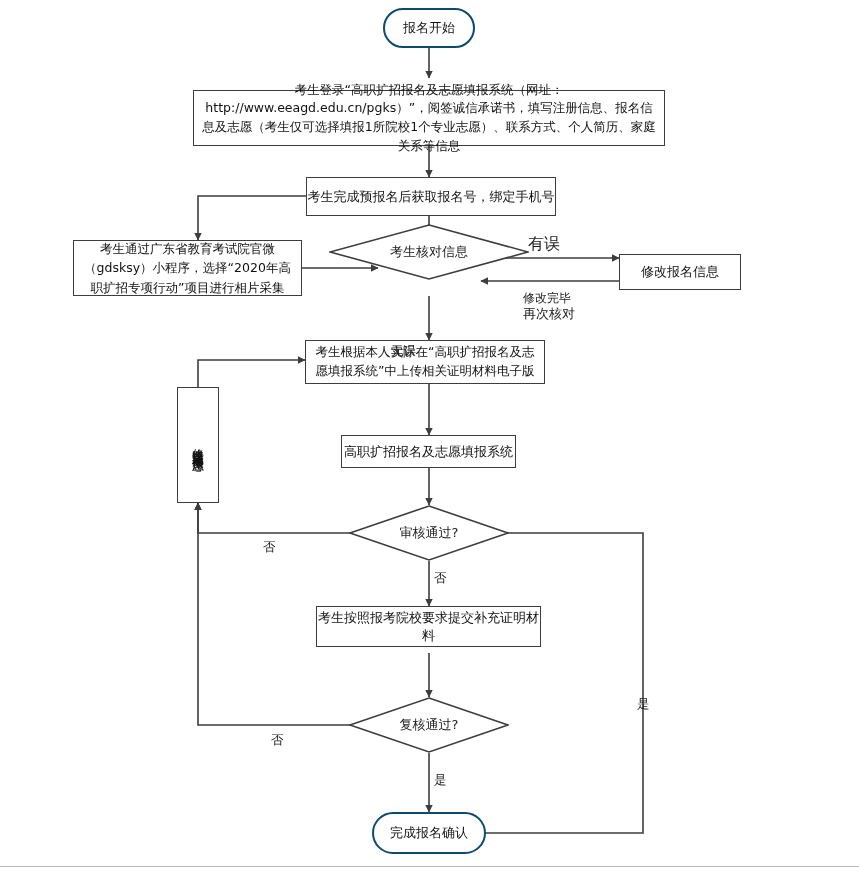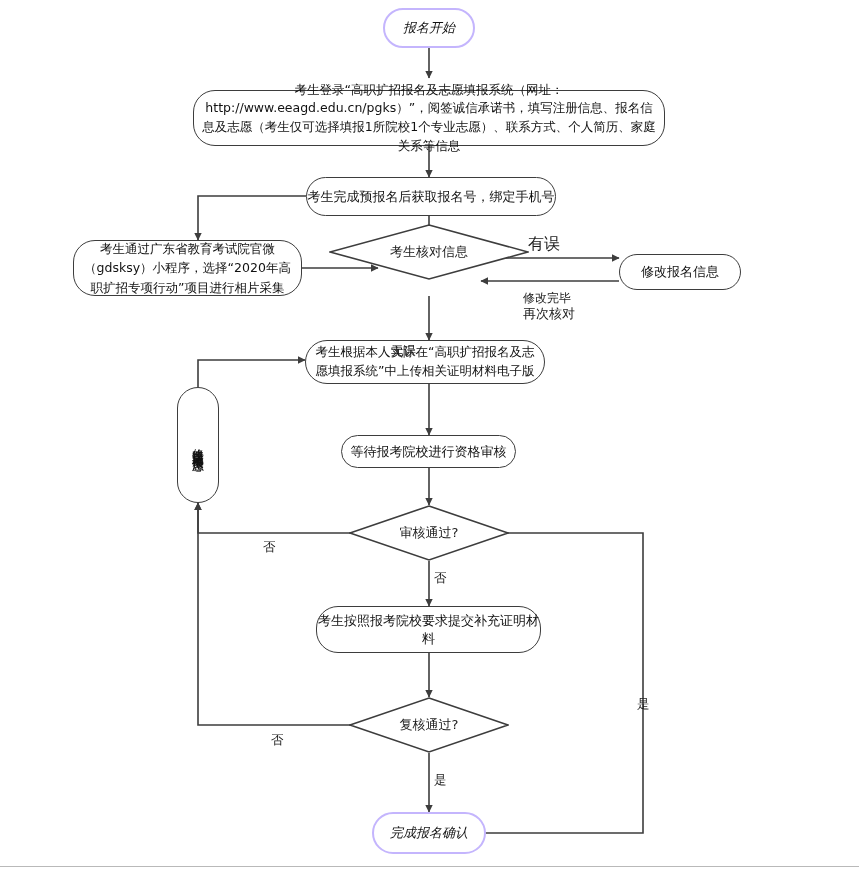--- a/index.html
+++ b/index.html
@@ -1,24 +1,24 @@
 <!DOCTYPE html>
 <html><head>
 <meta charset="utf-8">
 <style>
   html,body{margin:0;padding:0;background:#ffffff;}
   body{font-family:"DejaVu Sans","Liberation Sans",sans-serif;}
   #page{position:relative;width:859px;height:874px;background:#fff;overflow:hidden;}
   #svg{position:absolute;left:0;top:0;width:859px;height:874px;}
 
   .node{position:absolute;box-sizing:border-box;display:flex;align-items:center;
-        justify-content:center;text-align:center;color:#111;background:#fff;border-radius:22px;}
+        justify-content:center;text-align:center;color:#111;background:#fff;}
   .rect{border:1px solid #3d3d3d;}
   .rect2{border:1.5px solid #3d3d3d;}
-  .term{border:2px solid #c4b5fd;border-radius:22px;font-style:italic;}
+  .term{border:2px solid #0c4a6e;border-radius:22px;}
   .lbl{position:absolute;color:#1a1a1a;white-space:nowrap;background:transparent;}
   .vtext{writing-mode:vertical-rl;text-orientation:upright;line-height:1.05;letter-spacing:1px;}
   .footer-rule{position:absolute;left:0;width:859px;height:0;border-top:1px solid #b9b9b9;}
 </style>
 </head>
 <body>
 
 <div id="page">
 
   <svg id="svg" xmlns="http://www.w3.org/2000/svg" viewBox="0 0 859 874">
@@ -94,31 +94,31 @@
 
   <div class="node rect2" style="left:305px;top:340px;width:240px;height:44px;font-size:12.5px;line-height:1.5;padding:14px 8px;">
     <span>考生根据本人实际在“高职扩招报名及志愿填报系统”中上传相关证明材料电子版</span>
   </div>
 
   <div class="node rect" style="left:177px;top:387px;width:42px;height:116px;padding:3px;">
     <span class="vtext" style="font-size:11.5px;max-height:110px;">修改错误信息或修改报考志愿</span>
   </div>
 
   <div class="node rect2" style="left:341px;top:435px;width:175px;height:33px;font-size:13px;">
-    <span>等待报考院校进行资格审核</span>
+    <span>高职扩招报名及志愿填报系统</span>
   </div>
 
   <div style="position:absolute;left:349px;top:505px;width:160px;height:56px;">
     <svg width="160" height="56" viewBox="0 0 160 56">
       <polygon points="80,1 159,28 80,55 1,28" fill="#fff" stroke="#3d3d3d" stroke-width="1.6"></polygon>
     </svg>
     <span class="lbl" style="left:0;top:0;width:160px;height:56px;display:flex;align-items:center;justify-content:center;font-size:13px;">审核通过?</span>
   </div>
 
-  <div class="node rect2" style="left:316px;top:606px;width:225px;height:47px;font-size:13px;">
+  <div class="node rect2" style="left:316px;top:606px;width:225px;height:41px;font-size:13px;">
     <span>考生按照报考院校要求提交补充证明材料</span>
   </div>
 
   <div style="position:absolute;left:349px;top:697px;width:160px;height:56px;">
     <svg width="160" height="56" viewBox="0 0 160 56">
       <polygon points="80,1 159,28 80,55 1,28" fill="#fff" stroke="#3d3d3d" stroke-width="1.6"></polygon>
     </svg>
     <span class="lbl" style="left:0;top:0;width:160px;height:56px;display:flex;align-items:center;justify-content:center;font-size:13px;">复核通过?</span>
   </div>
 

